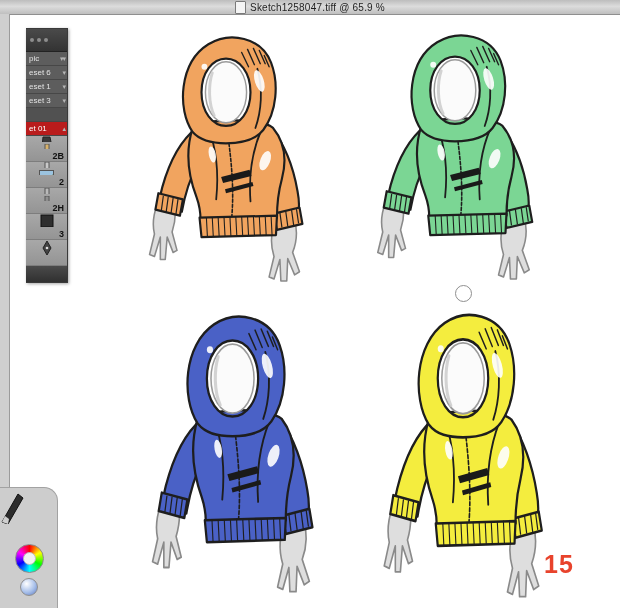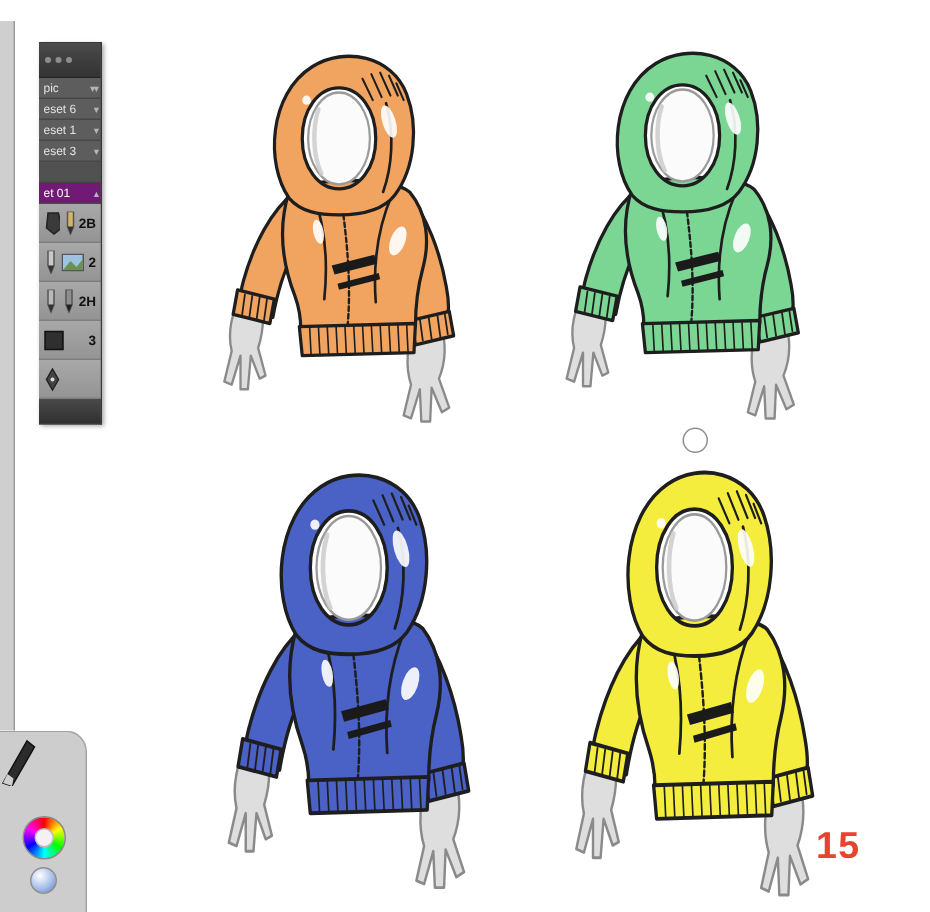--- a/index.html
+++ b/index.html
@@ -22,21 +22,21 @@
     display:flex;align-items:center;gap:3px;padding-left:4px;}
   .pal-head .dot{width:4px;height:4px;border-radius:50%;background:#8d8d8d;}
   .pal-row{height:13px;display:flex;align-items:center;background:#5d5d5d;
     border-bottom:1px solid #474747;color:#e3e3e3;font-size:8px;padding:0 2px 0 3px;}
   .pal-row .lbl{white-space:nowrap;overflow:hidden;}
   .pal-row .arrows{margin-left:auto;color:#b5b5b5;font-size:7px;letter-spacing:-1px;}
   .pal-row.spacer{background:#515151;}
   .pal-row.selected{color:#fff;}
   .brush-section{background:#9e9e9e;}
   .brush-row{height:25px;display:flex;align-items:center;gap:2px;padding:0 3px;
-    border-bottom:1px solid #7d7d7d;background:linear-gradient(#a8a8a8,#949494);}
+    border-bottom:1px solid #7d7d7d;background:linear-gradient(#a8a8a8,#949494);flex-direction:column;}
   .brush-row .blabel{margin-left:auto;font-size:9px;font-weight:bold;color:#111;}
   .pal-foot{height:16px;background:linear-gradient(#4a4a4a,#303030);}
 
   
   .tool-panel{position:absolute;left:0;top:487px;width:57px;height:121px;background:#cdcdcd;
     border-top:1px solid #a2a2a2;border-right:1px solid #a2a2a2;border-top-right-radius:14px;}
   .color-wheel{position:absolute;left:15px;top:56px;width:27px;height:27px;border-radius:50%;
     background:conic-gradient(#f00,#ff0,#0f0,#0ff,#00f,#f0f,#f00);
     border:1px solid #8a8a8a;display:flex;align-items:center;justify-content:center;}
   .color-wheel .hub{width:11px;height:11px;border-radius:50%;background:#f2f2f2;border:1px solid #bbb;}
@@ -94,20 +94,24 @@
         <ellipse cx="140" cy="130" rx="5" ry="10" transform="rotate(22 140 130)"></ellipse>
         <ellipse cx="86" cy="124" rx="3.5" ry="8" transform="rotate(-12 86 124)"></ellipse>
         <circle cx="78" cy="38" r="3"></circle>
       </g>
     </g>
   </defs>
 </svg>
 
 <div class="screen">
 
+  <div class="titlebar">
+    <span class="doc-ico"></span>
+    <span class="t">Sketch1258047.tiff @ 65.9 %</span>
+  </div>
 
   <div class="left-strip"></div>
 
   <div class="palette">
     <div class="pal-head">
       <span class="dot"></span>
       <span class="dot"></span>
       <span class="dot"></span>
     </div>
 
@@ -121,21 +125,21 @@
     </div>
     <div class="pal-row">
       <span class="lbl">eset 1</span>
       <span class="arrows">▾</span>
     </div>
     <div class="pal-row">
       <span class="lbl">eset 3</span>
       <span class="arrows">▾</span>
     </div>
     <div class="pal-row spacer"></div>
-    <div class="pal-row selected" style="background: #701a75;">
+    <div class="pal-row selected" style="background: #b91c1c;">
       <span class="lbl">et 01</span>
       <span class="arrows">▴</span>
     </div>
 
     <div class="brush-section">
       <div class="brush-row">
         <svg width="14" height="16">
             <polygon points="3,1 10,1 12,11 7,15 2,11" fill="#3a3a3a" stroke="#222"></polygon>
           </svg>
         <svg width="10" height="16">

